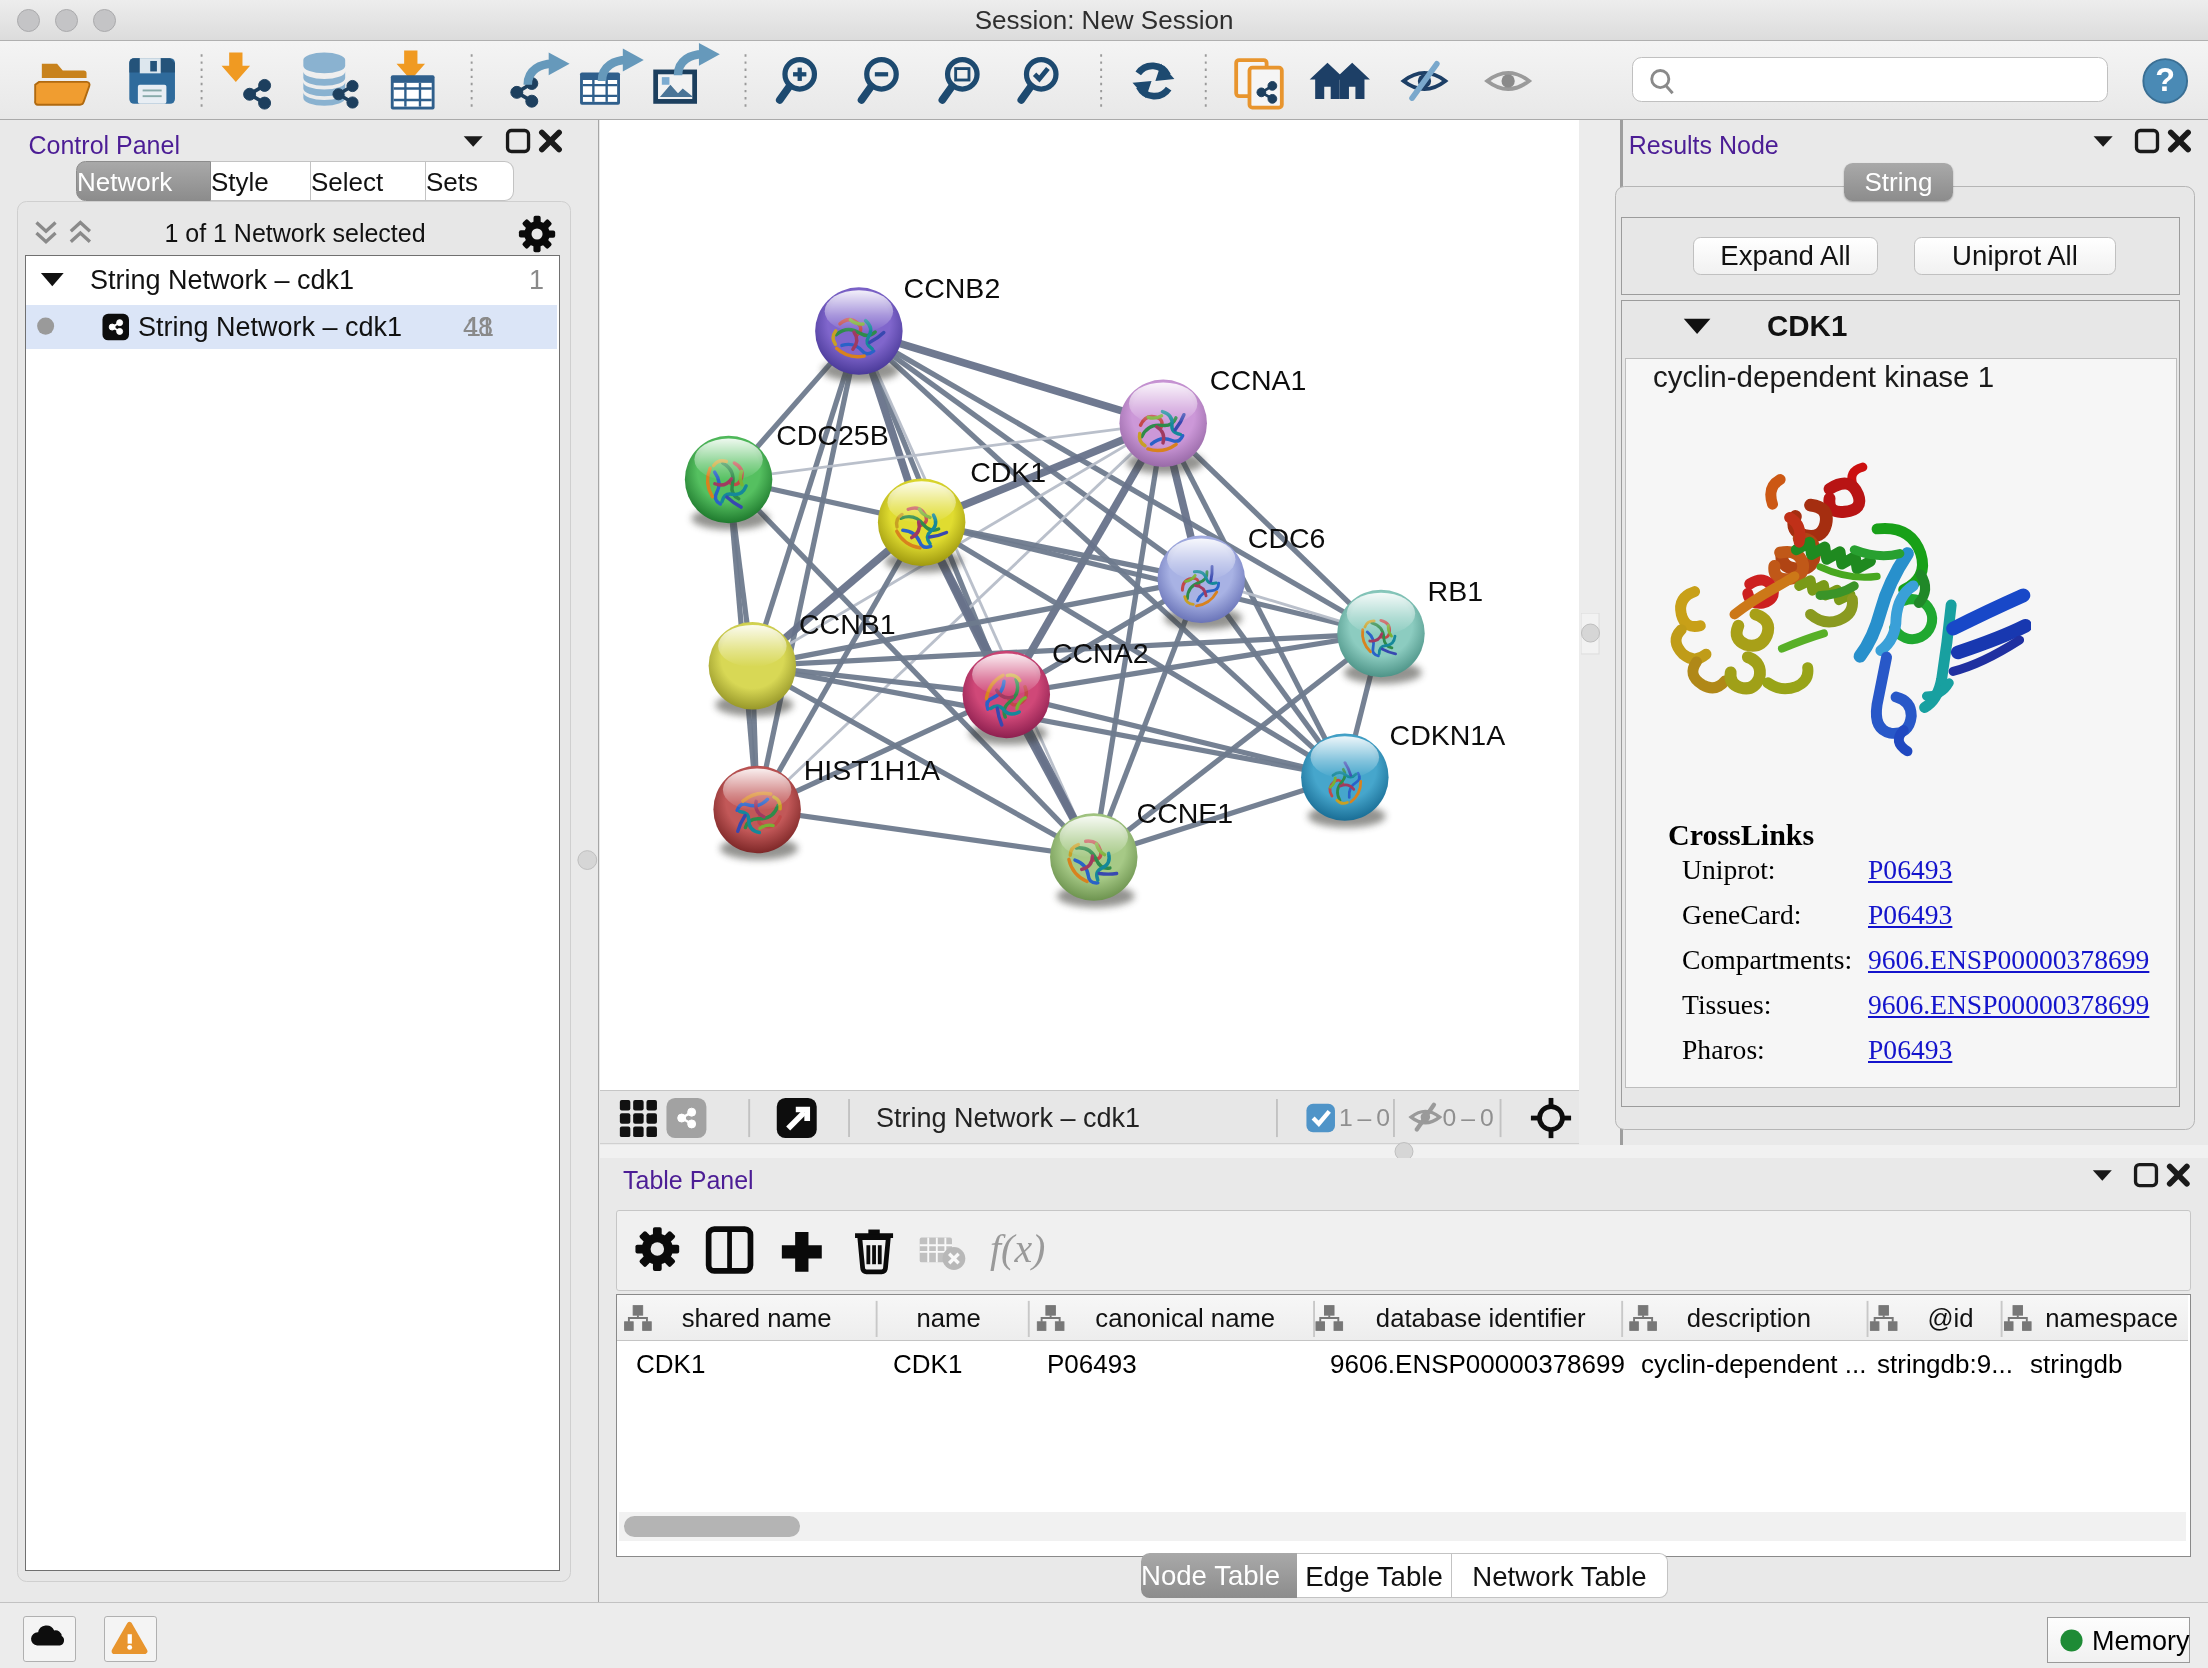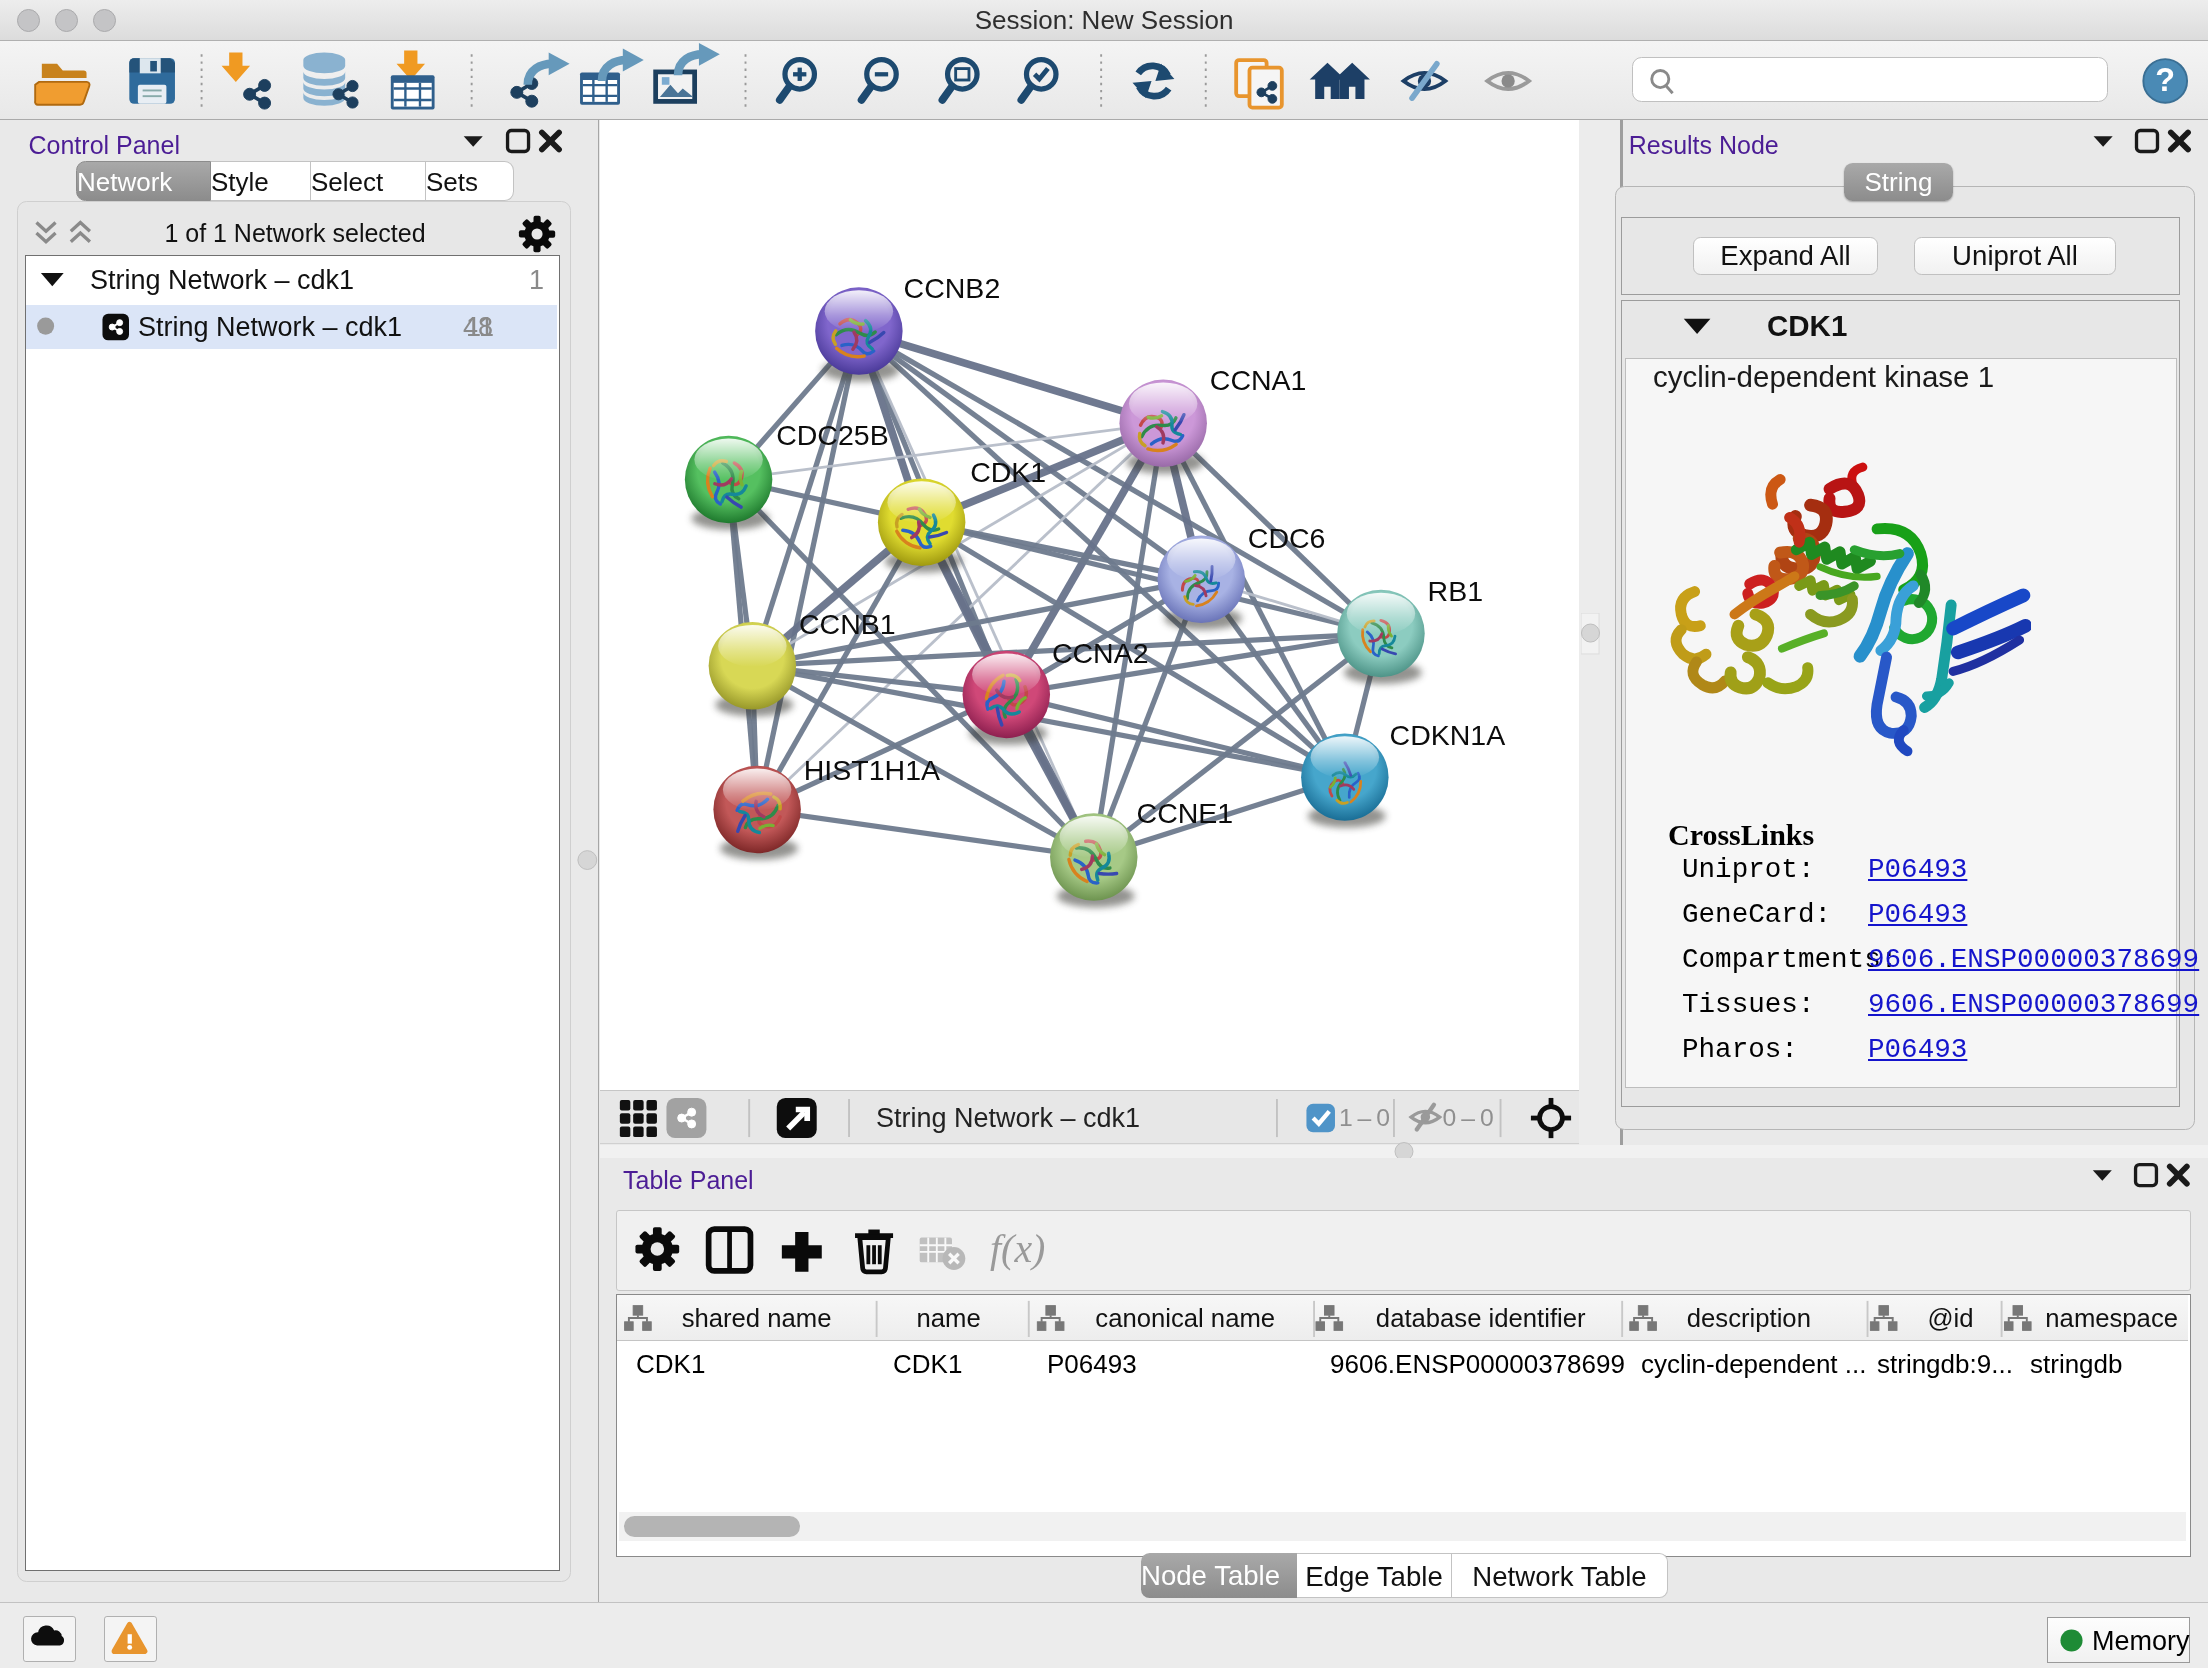--- a/index.html
+++ b/index.html
@@ -570,21 +570,21 @@
   <div class="btn" style="left:291px;top:117px;width:202px;height:38px;line-height:36px">Uniprot All</div>
 
   <div class="abs" style="left:-1.9px;top:180px;width:559px;height:807px;border:1px solid #9c9c9c"></div>
   <svg class="abs" style="left:57px;top:193px" width="38" height="28.5" viewBox="0 0 40 30">
       <path d="M4,6 L32,6 L18,22 z" fill="#111"></path>
     </svg>
   <div class="abs" style="left:144px;top:189px;font-size:29.5px;font-weight:700;color:#111">CDK1</div>
   <div class="abs" style="left:1.9px;top:238px;width:552px;height:730px;background:#f6f6f6;border:1px solid #bdbdbd"></div>
   <div class="abs" style="left:30px;top:240px;font-size:29.5px;color:#1a1a1a">cyclin-dependent kinase 1</div>
   <div class="abs" style="left:45px;top:698px;font-family:'Liberation Serif',serif;font-size:30px;font-weight:700;color:#000">CrossLinks</div>
-  <div class="abs" style="left:59px;top:734px;width:521px;white-space:nowrap;font-family:Liberation Mono, monospace;font-size:27.6px;color:#000">
+  <div class="abs" style="left:59px;top:734px;width:521px;white-space:nowrap;font-family:Liberation Serif, serif;font-size:27.6px;color:#000">
     <div style="height:45px"><span style="display:inline-block;width:186px">Uniprot:</span><a class="lnk">P06493</a></div>
     <div style="height:45px"><span style="display:inline-block;width:186px">GeneCard:</span><a class="lnk">P06493</a></div>
     <div style="height:45px"><span style="display:inline-block;width:186px">Compartments:</span><a class="lnk">9606.ENSP00000378699</a></div>
     <div style="height:45px"><span style="display:inline-block;width:186px">Tissues:</span><a class="lnk">9606.ENSP00000378699</a></div>
     <div style="height:45px"><span style="display:inline-block;width:186px">Pharos:</span><a class="lnk">P06493</a></div>
   </div>
 </div>
 <svg class="abs" style="left:1668px;top:462px" width="363" height="301" viewBox="0 0 382 316">
 <g fill="none" stroke-linecap="round" stroke-linejoin="round">
 <path d="M205,5 q-16,4 -10,20" stroke="#cc1010" stroke-width="9.5"></path>

